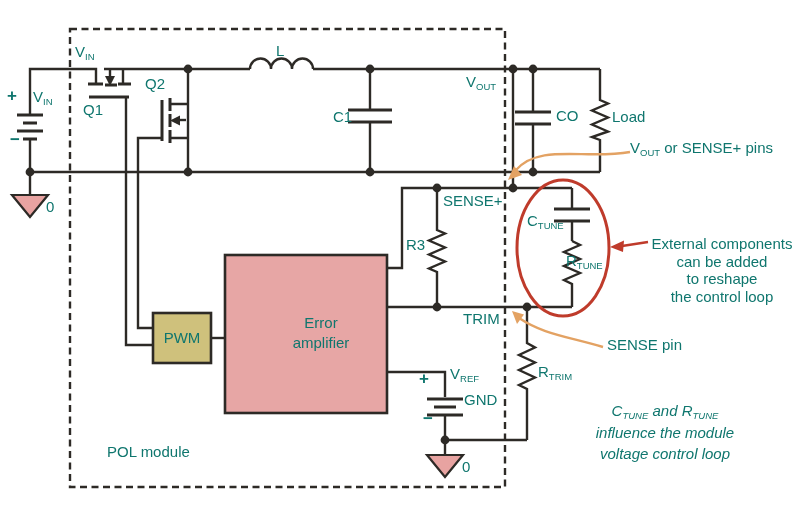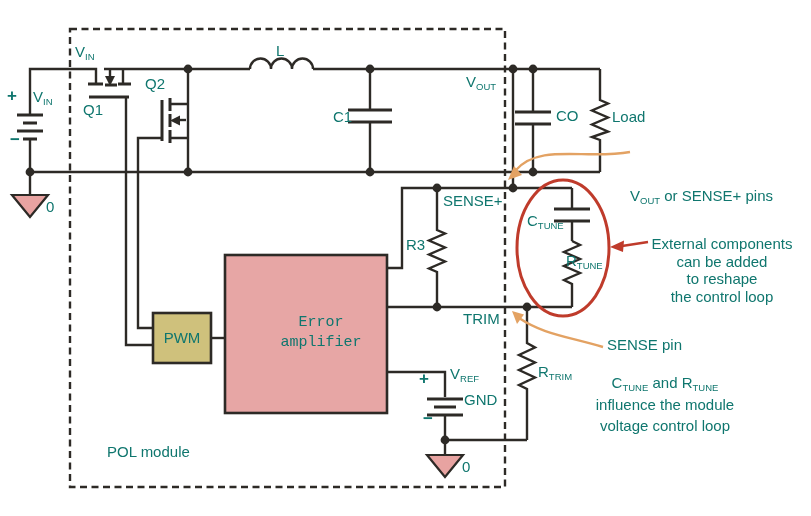--- a/index.html
+++ b/index.html
@@ -148,45 +148,45 @@
 
   <div class="lbl" style="left:443px;top:193px;">SENSE+</div>
   <div class="lbl" style="left:406px;top:237px;">R3</div>
   <div class="lbl" style="left:463px;top:311px;">TRIM</div>
 
   <div class="lbl" style="left:527px;top:213px;"><span>C</span><sub>TUNE</sub></div>
   <div class="lbl" style="left:526px;top:253px;margin-left:40px;"><span>R</span><sub>TUNE</sub></div>
   <div class="lbl" style="left:538px;top:364px;"><span>R</span><sub>TRIM</sub></div>
 
   <div class="lbl center" style="left:153px;top:330px;width:58px;">PWM</div>
-  <div class="lbl center" style="left:225px;top:313px;width:192px;line-height:20px;font-family:Liberation Mono, monospace;">
+  <div class="lbl center" style="left:225px;top:313px;width:192px;line-height:20px;">
     <span>Error</span><br>
     <span>amplifier</span>
   </div>
 
   <div class="lbl sign" style="left:419px;top:371px;">+</div>
   <div class="lbl" style="left:450px;top:366px;"><span>V</span><sub>REF</sub></div>
   <div class="lbl sign" style="left:423px;top:411px;">−</div>
   <div class="lbl" style="left:464px;top:392px;">GND</div>
   <div class="lbl" style="left:462px;top:459px;">0</div>
 
   <div class="lbl" style="left:107px;top:444px;">POL module</div>
 
-  <div class="lbl ann" style="left:630px;top:140px;margin-top:48px;">
+  <div class="lbl ann" style="left:630px;top:140px;">
     <span>V</span><sub>OUT</sub><span> or SENSE+ pins</span>
   </div>
 
   <div class="lbl ann center" style="left:633px;top:235px;width:178px;line-height:17.5px;">
     <span>External components</span><br>
     <span>can be added</span><br>
     <span>to reshape</span><br>
     <span>the control loop</span>
   </div>
 
   <div class="lbl ann" style="left:607px;top:337px;">SENSE pin</div>
 
-  <div class="lbl ann center" style="left:570px;top:372px;width:190px;line-height:21.5px;">
+  <div class="lbl ann center" style="left:570px;top:400px;width:190px;line-height:21.5px;font-style:italic;">
     <span><span>C</span><sub>TUNE</sub><span> and R</span><sub>TUNE</sub></span><br>
     <span>influence the module</span><br>
     <span>voltage control loop</span>
   </div>
 
 </div>
 
 </body></html>

